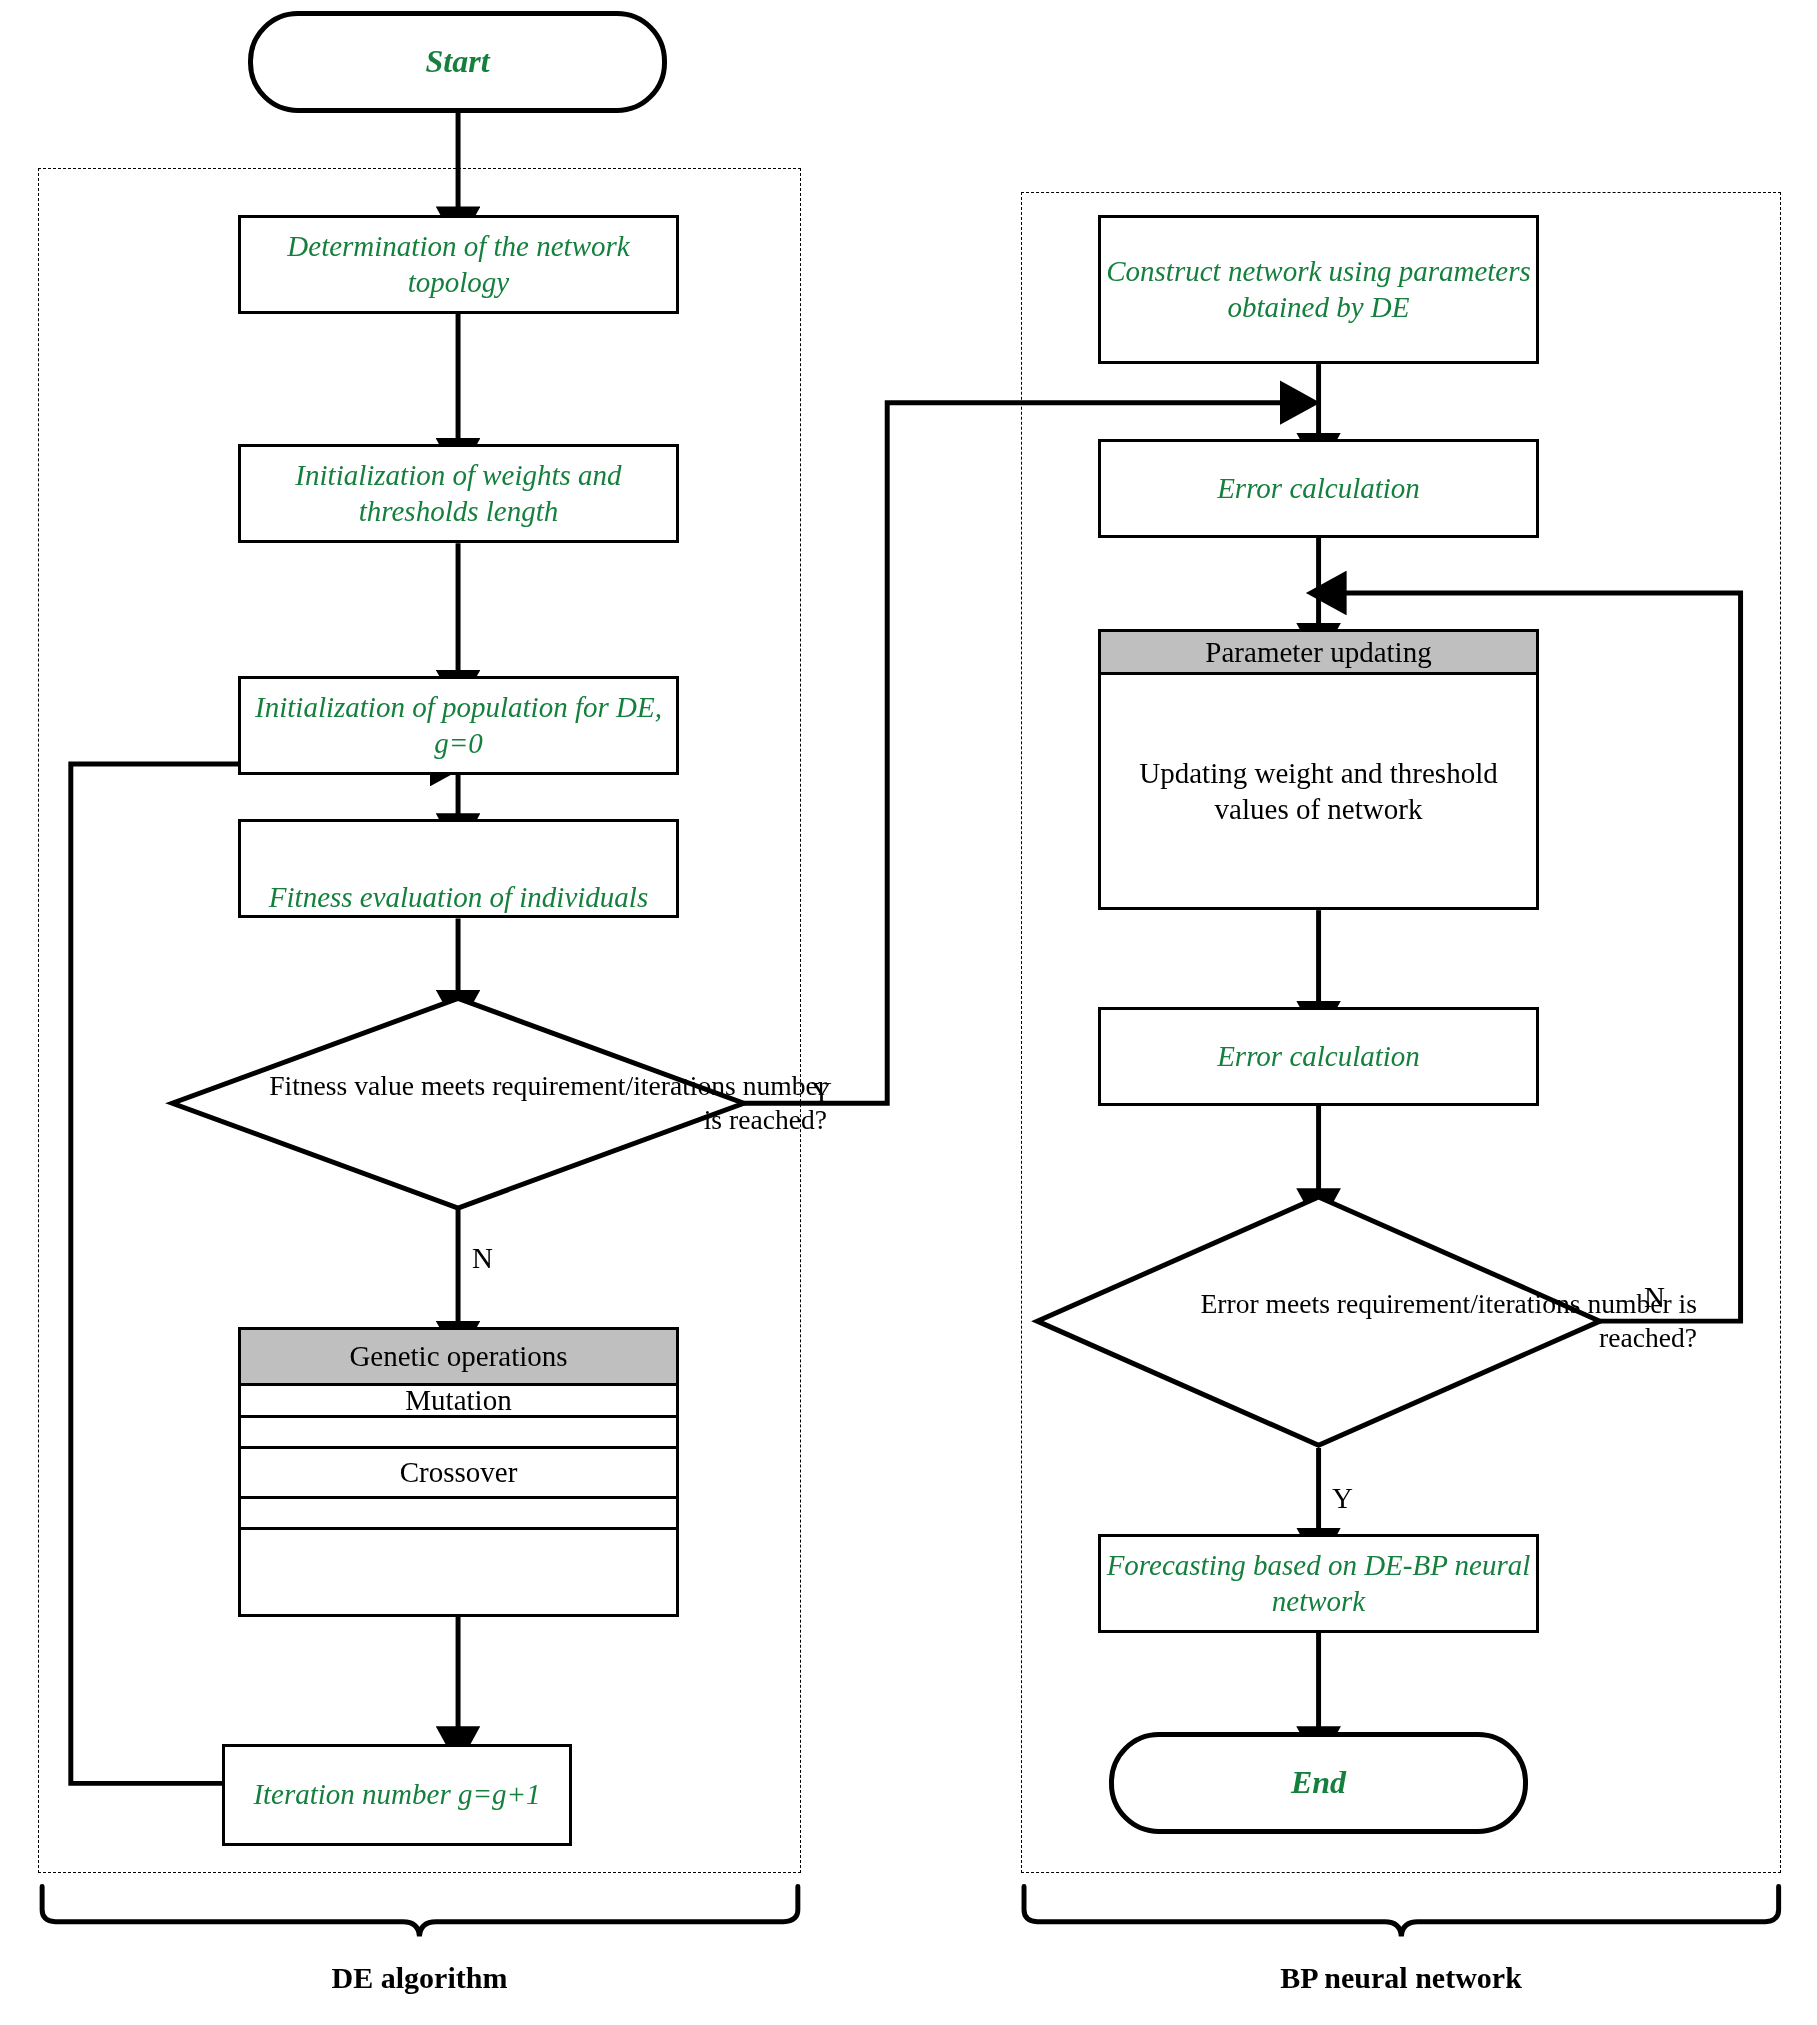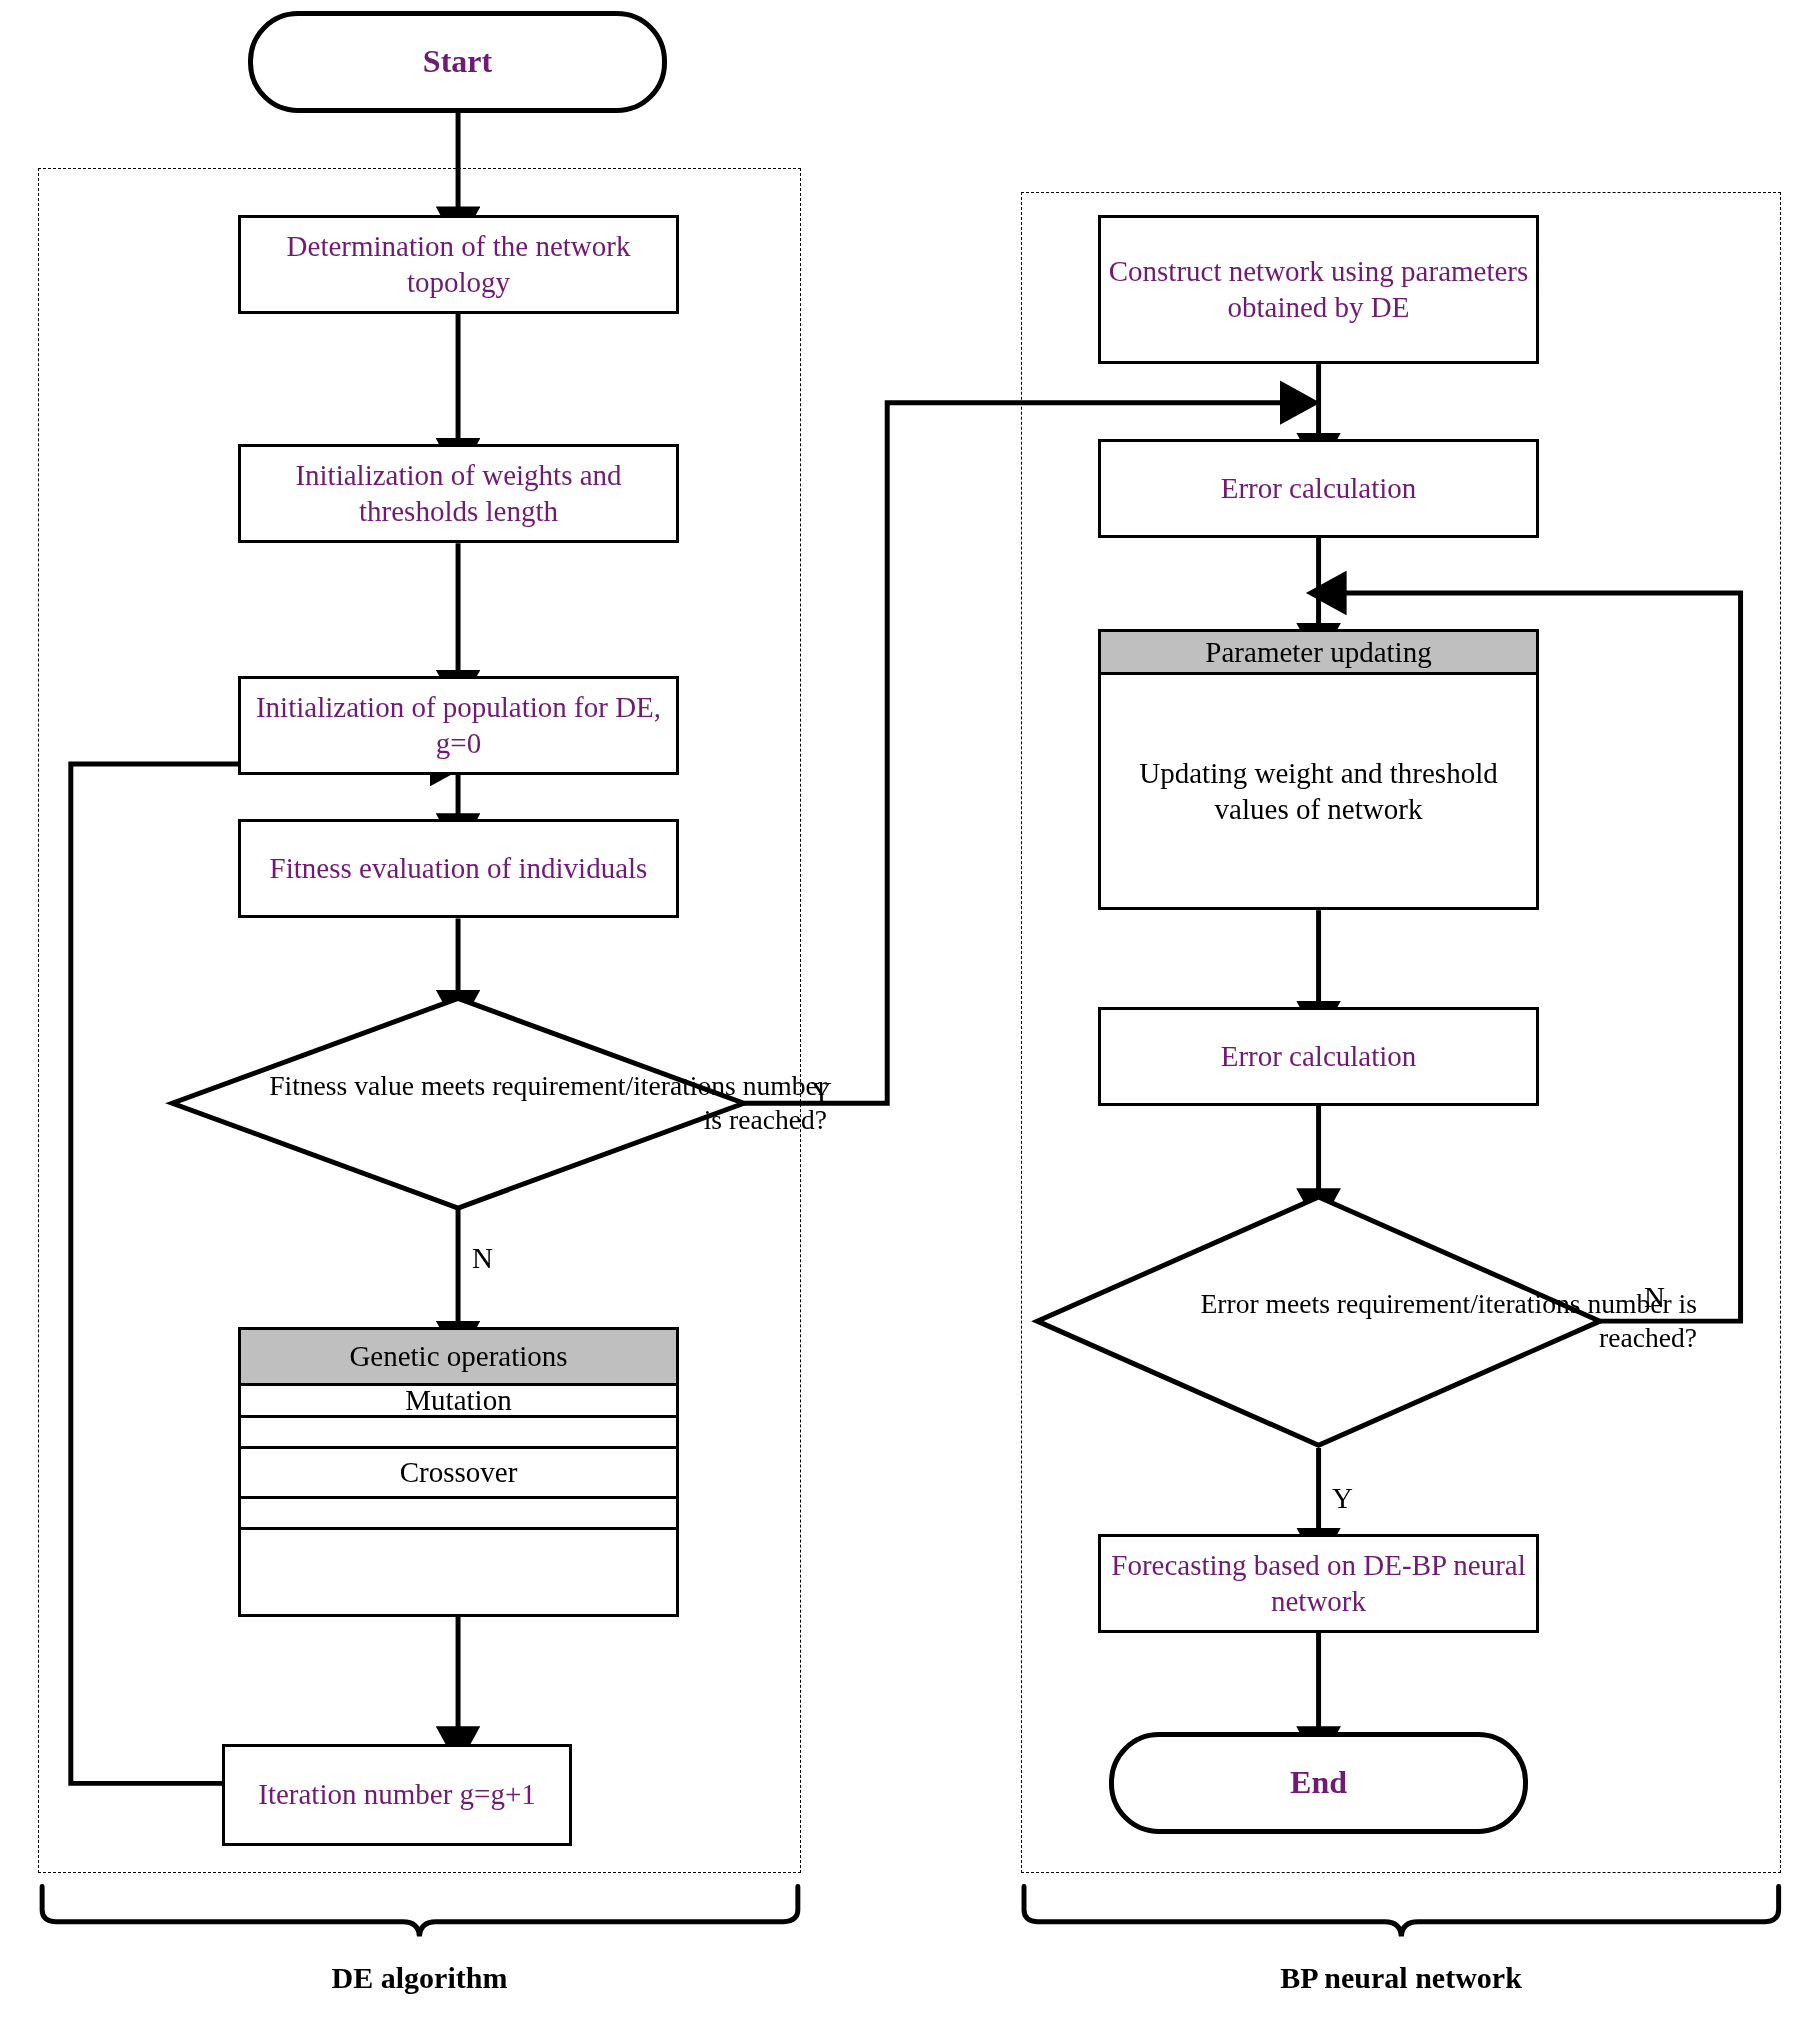--- a/index.html
+++ b/index.html
@@ -2,21 +2,21 @@
 <html style="font-size:8.8px"><head>
 <meta charset="utf-8">
 <style>
   html,body{margin:0;padding:0;background:#ffffff;}
   body{font-family:"Liberation Serif","DejaVu Serif",serif;}
   #stage{position:relative;width:1818px;height:2025px;background:#fff;overflow:hidden;}
   #stage svg.layer{position:absolute;left:0;top:0;width:1818px;height:2025px;pointer-events:none;}
 
   .node{position:absolute;box-sizing:border-box;background:#fff;border:3.3px solid #000;
         display:flex;align-items:center;justify-content:center;text-align:center;
-        line-height:1.22;color:#701a75;}
+        line-height:1.22;color:#15803d;font-style:italic;}
   .node.term{border-width:5px;border-radius:50px;font-weight:bold;}
   .node.plain{font-weight:normal;}
 
   .stack{position:absolute;box-sizing:border-box;background:#fff;border:3.3px solid #000;}
   .stack .band{box-sizing:border-box;width:100%;display:flex;align-items:center;justify-content:center;
                text-align:center;border-bottom:3.3px solid #000;}
   .stack .band.last{border-bottom:none;}
   .stack .band.gray{background:#bfbfbf;}
   .stack .band.thin{}
 
@@ -105,21 +105,21 @@
   </div>
 
   <div class="node plain" style="left:238px;top:444px;width:441px;height:99px;font-size:29px;">
     <span>Initialization of weights and thresholds length</span>
   </div>
 
   <div class="node plain" style="left:238px;top:676px;width:441px;height:99px;font-size:29px;">
     <span>Initialization of population for DE, g=0</span>
   </div>
 
-  <div class="node plain" style="left:238px;top:819px;width:441px;height:99px;font-size:29px;">
+  <div class="node plain" style="left:238px;top:819px;width:441px;height:99px;font-size:29px;align-items:flex-end;">
     <span>Fitness evaluation of individuals</span>
   </div>
 
   <div class="diamond" style="left:172px;top:998px;width:572px;height:210px;">
     <div class="dlabel" style="font-size:27.6px;padding:0 83px;">
       <span>Fitness value meets requirement/iterations number is reached?</span>
     </div>
   </div>
 
   <div class="edgelabel" style="left:811px;top:1078px;font-size:29px;">

